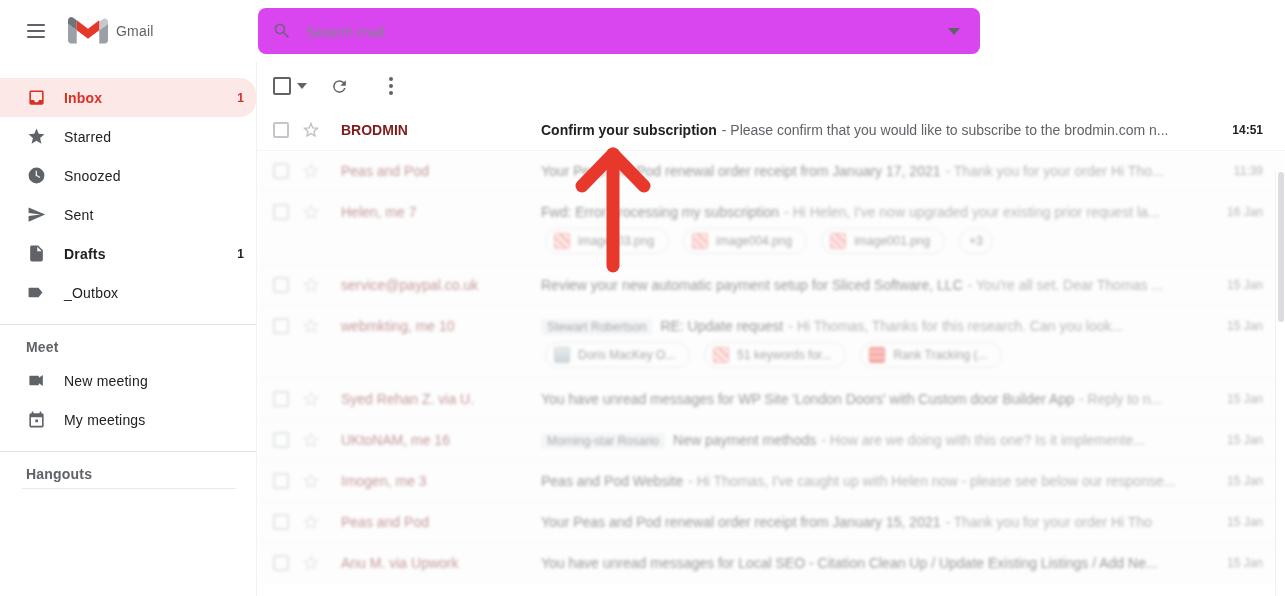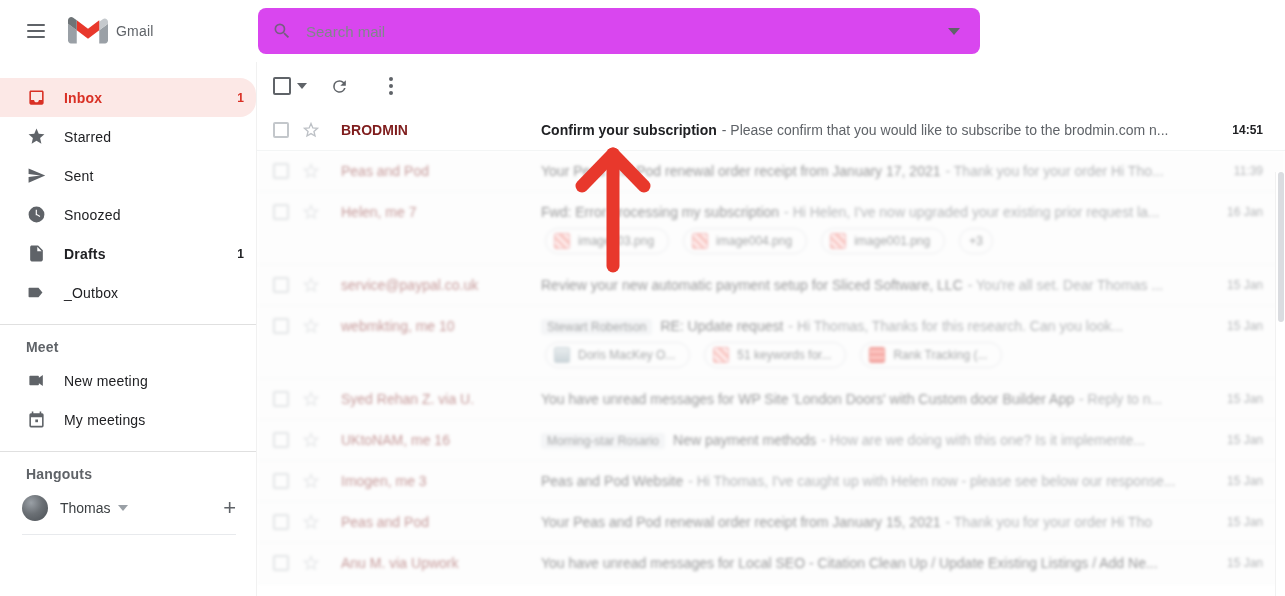--- a/index.html
+++ b/index.html
@@ -285,34 +285,34 @@
               <path fill="#5f6368" d="M12 17.27 18.18 21l-1.64-7.03L22 9.24l-7.19-.61L12 2 9.19 8.63 2 9.24l5.46 4.73L5.82 21z"></path>
             </svg>
         </span>
         <span class="nlabel">Starred</span>
         <span class="ncount"></span>
       </div>
 
       <div class="navitem">
         <span class="nicon">
           <svg viewBox="0 0 24 24" width="19" height="19">
-              <path fill="#5f6368" d="M2.01 21 23 12 2.01 3 2 10l15 2-15 2z"></path>
-            </svg>
-        </span>
-        <span class="nlabel">Sent</span>
+              <path fill="#5f6368" d="M12 2a10 10 0 1 0 0 20 10 10 0 0 0 0-20zm.5 11H11V6h1.5v5.5l4.25 2.52-.75 1.23z"></path>
+            </svg>
+        </span>
+        <span class="nlabel">Snoozed</span>
         <span class="ncount"></span>
       </div>
 
       <div class="navitem">
         <span class="nicon">
           <svg viewBox="0 0 24 24" width="19" height="19">
-              <path fill="#5f6368" d="M12 2a10 10 0 1 0 0 20 10 10 0 0 0 0-20zm.5 11H11V6h1.5v5.5l4.25 2.52-.75 1.23z"></path>
-            </svg>
-        </span>
-        <span class="nlabel">Snoozed</span>
+              <path fill="#5f6368" d="M2.01 21 23 12 2.01 3 2 10l15 2-15 2z"></path>
+            </svg>
+        </span>
+        <span class="nlabel">Sent</span>
         <span class="ncount"></span>
       </div>
 
       <div class="navitem bold">
         <span class="nicon">
           <svg viewBox="0 0 24 24" width="19" height="19">
               <path fill="#5f6368" d="M14 2H6c-1.1 0-2 .9-2 2v16c0 1.1.9 2 2 2h12c1.1 0 2-.9 2-2V8l-6-6zm-1 7V3.5L18.5 9H13z"></path>
             </svg>
         </span>
         <span class="nlabel">Drafts</span>
@@ -350,26 +350,20 @@
           <rect x="10.5" y="12" width="3.4" height="3.4" fill="#5f6368"></rect>
         </svg>
       </span>
       <span class="nlabel">My meetings</span>
     </div>
 
     <div class="sect-divider"></div>
 
     <div class="sect-title">Hangouts</div>
 
-    <div class="hangouts-row">
-      <div class="avatar"></div>
-      <div class="hangouts-name">Thomas</div>
-      <div class="hangouts-caret"></div>
-      <div class="hangouts-plus">+</div>
-    </div>
     <div class="hangouts-rule"></div>
   </div>
 
   <div class="mailpane">
 
     <div class="toolbar">
       <div class="tb-checkbox"></div>
       <div class="tb-caret"></div>
       <div class="tb-btn">
         <svg viewBox="0 0 24 24" width="19" height="19">

